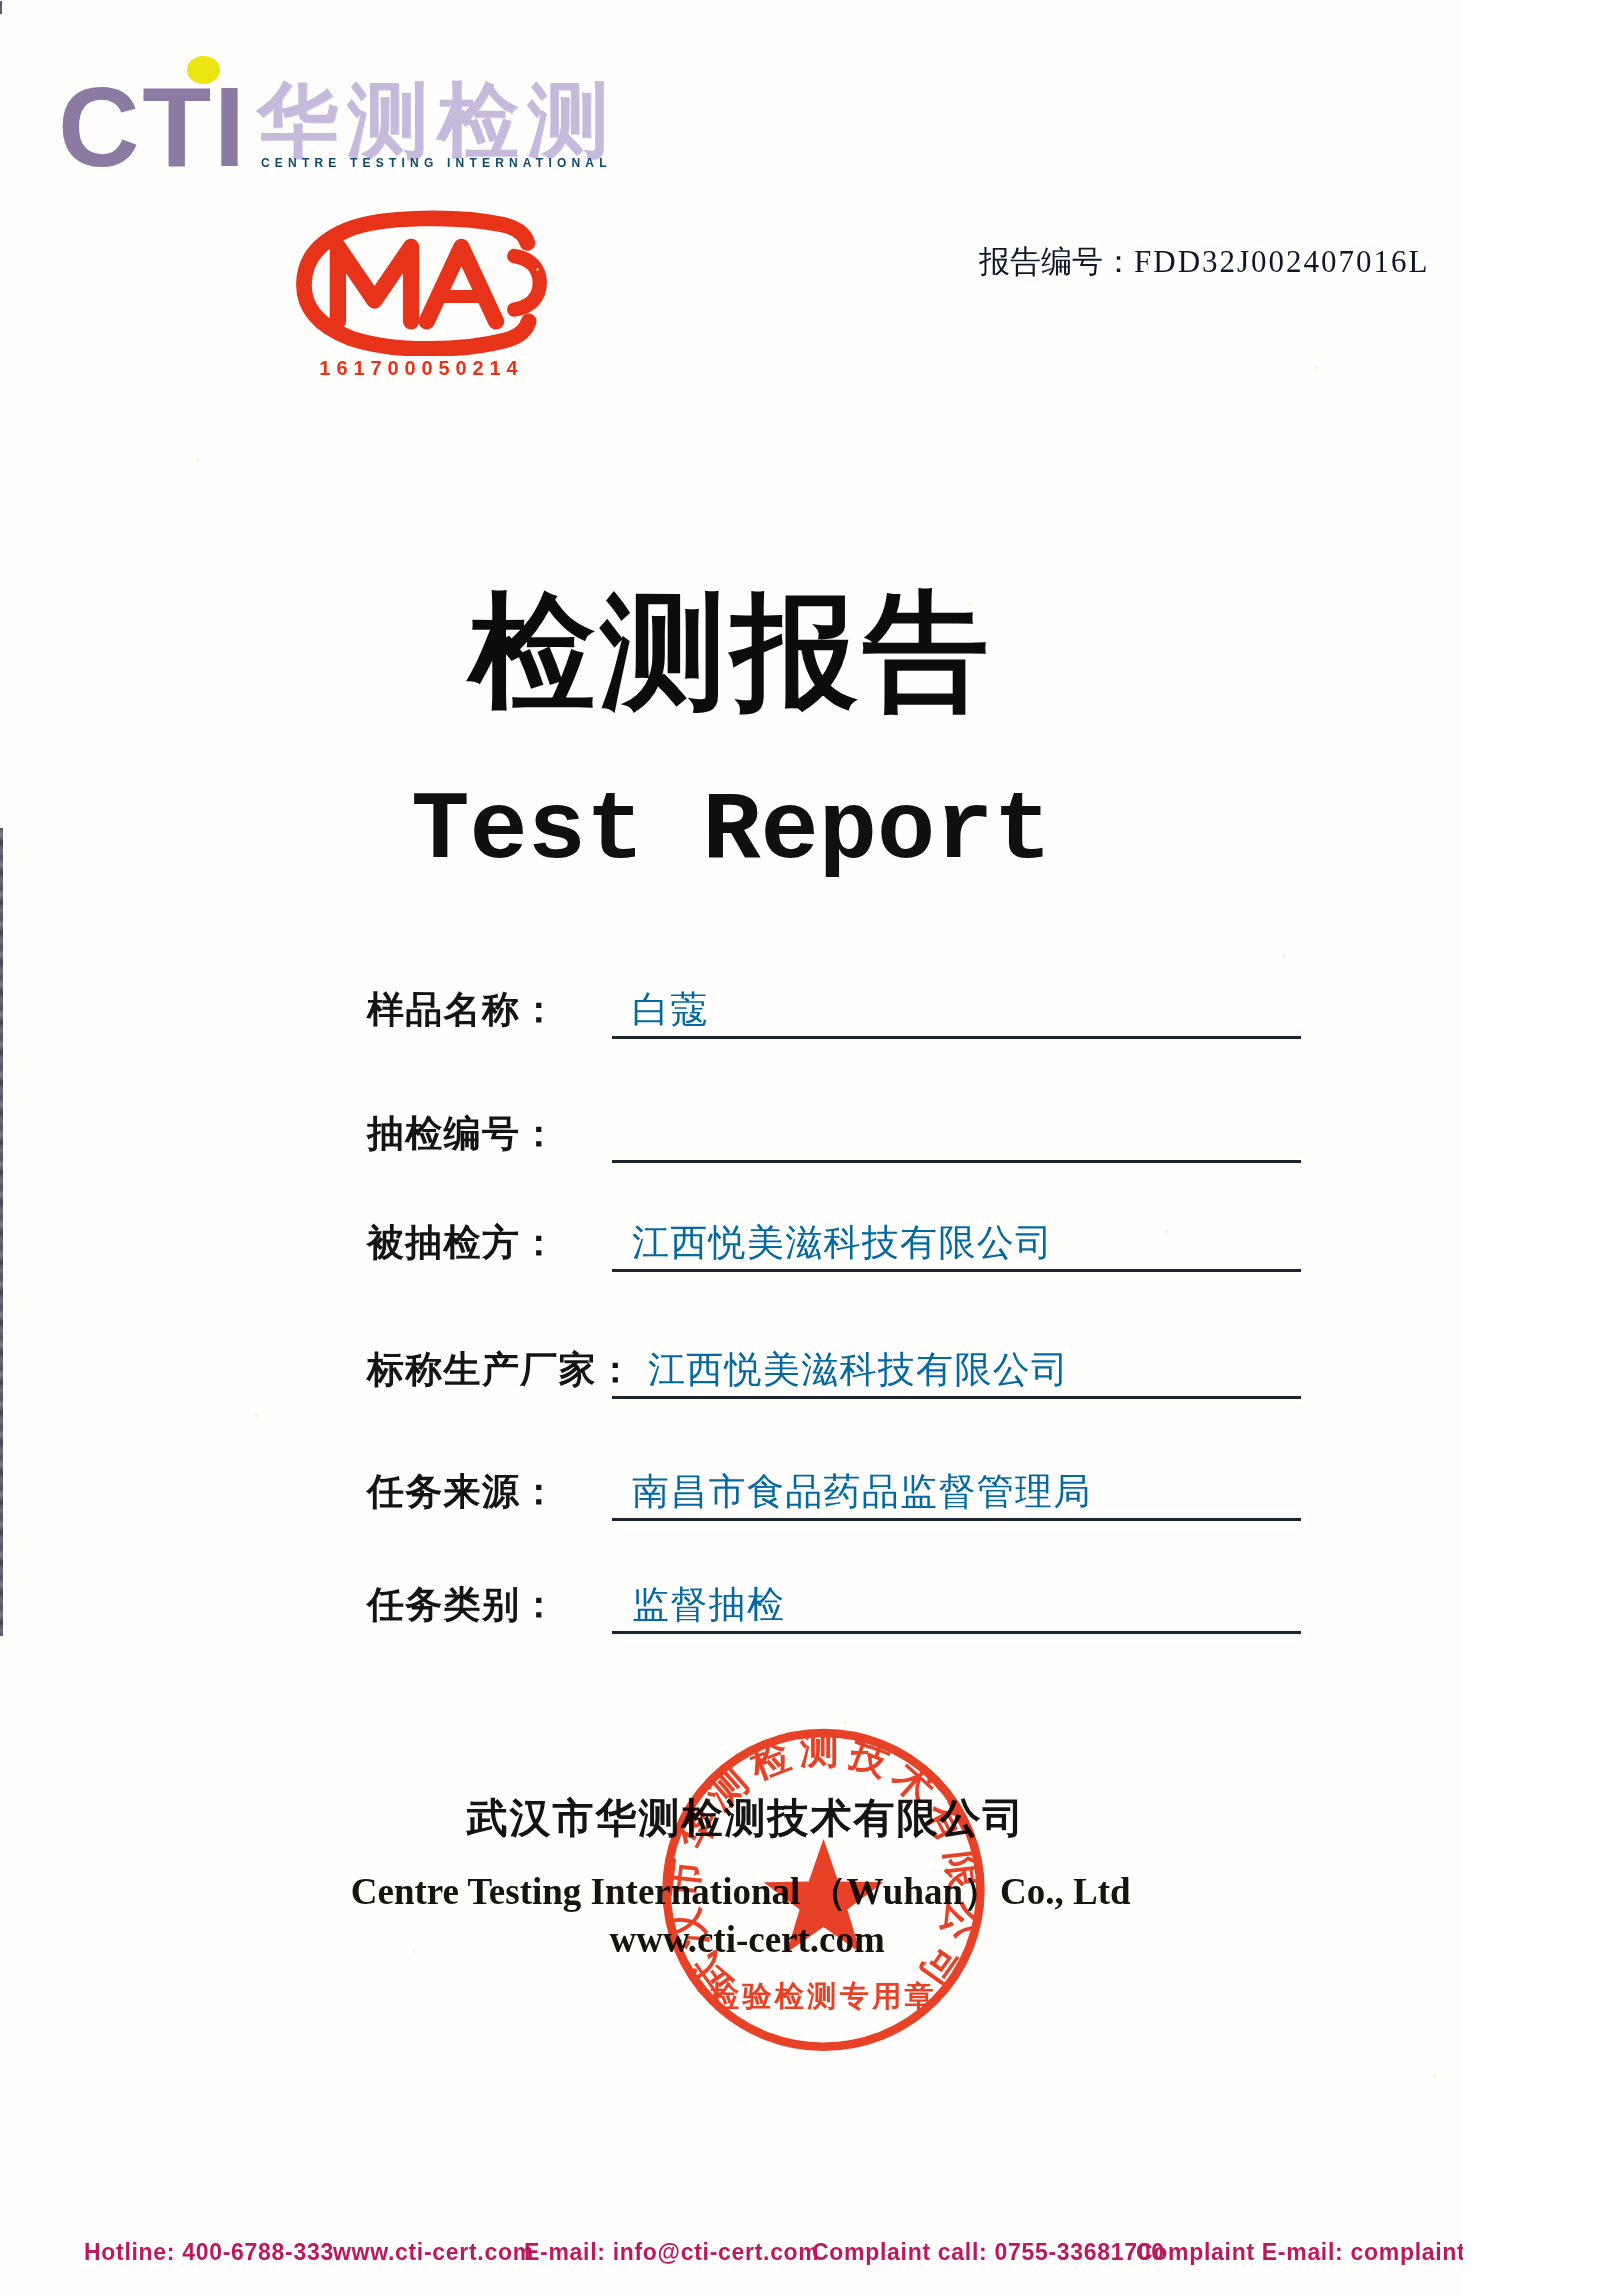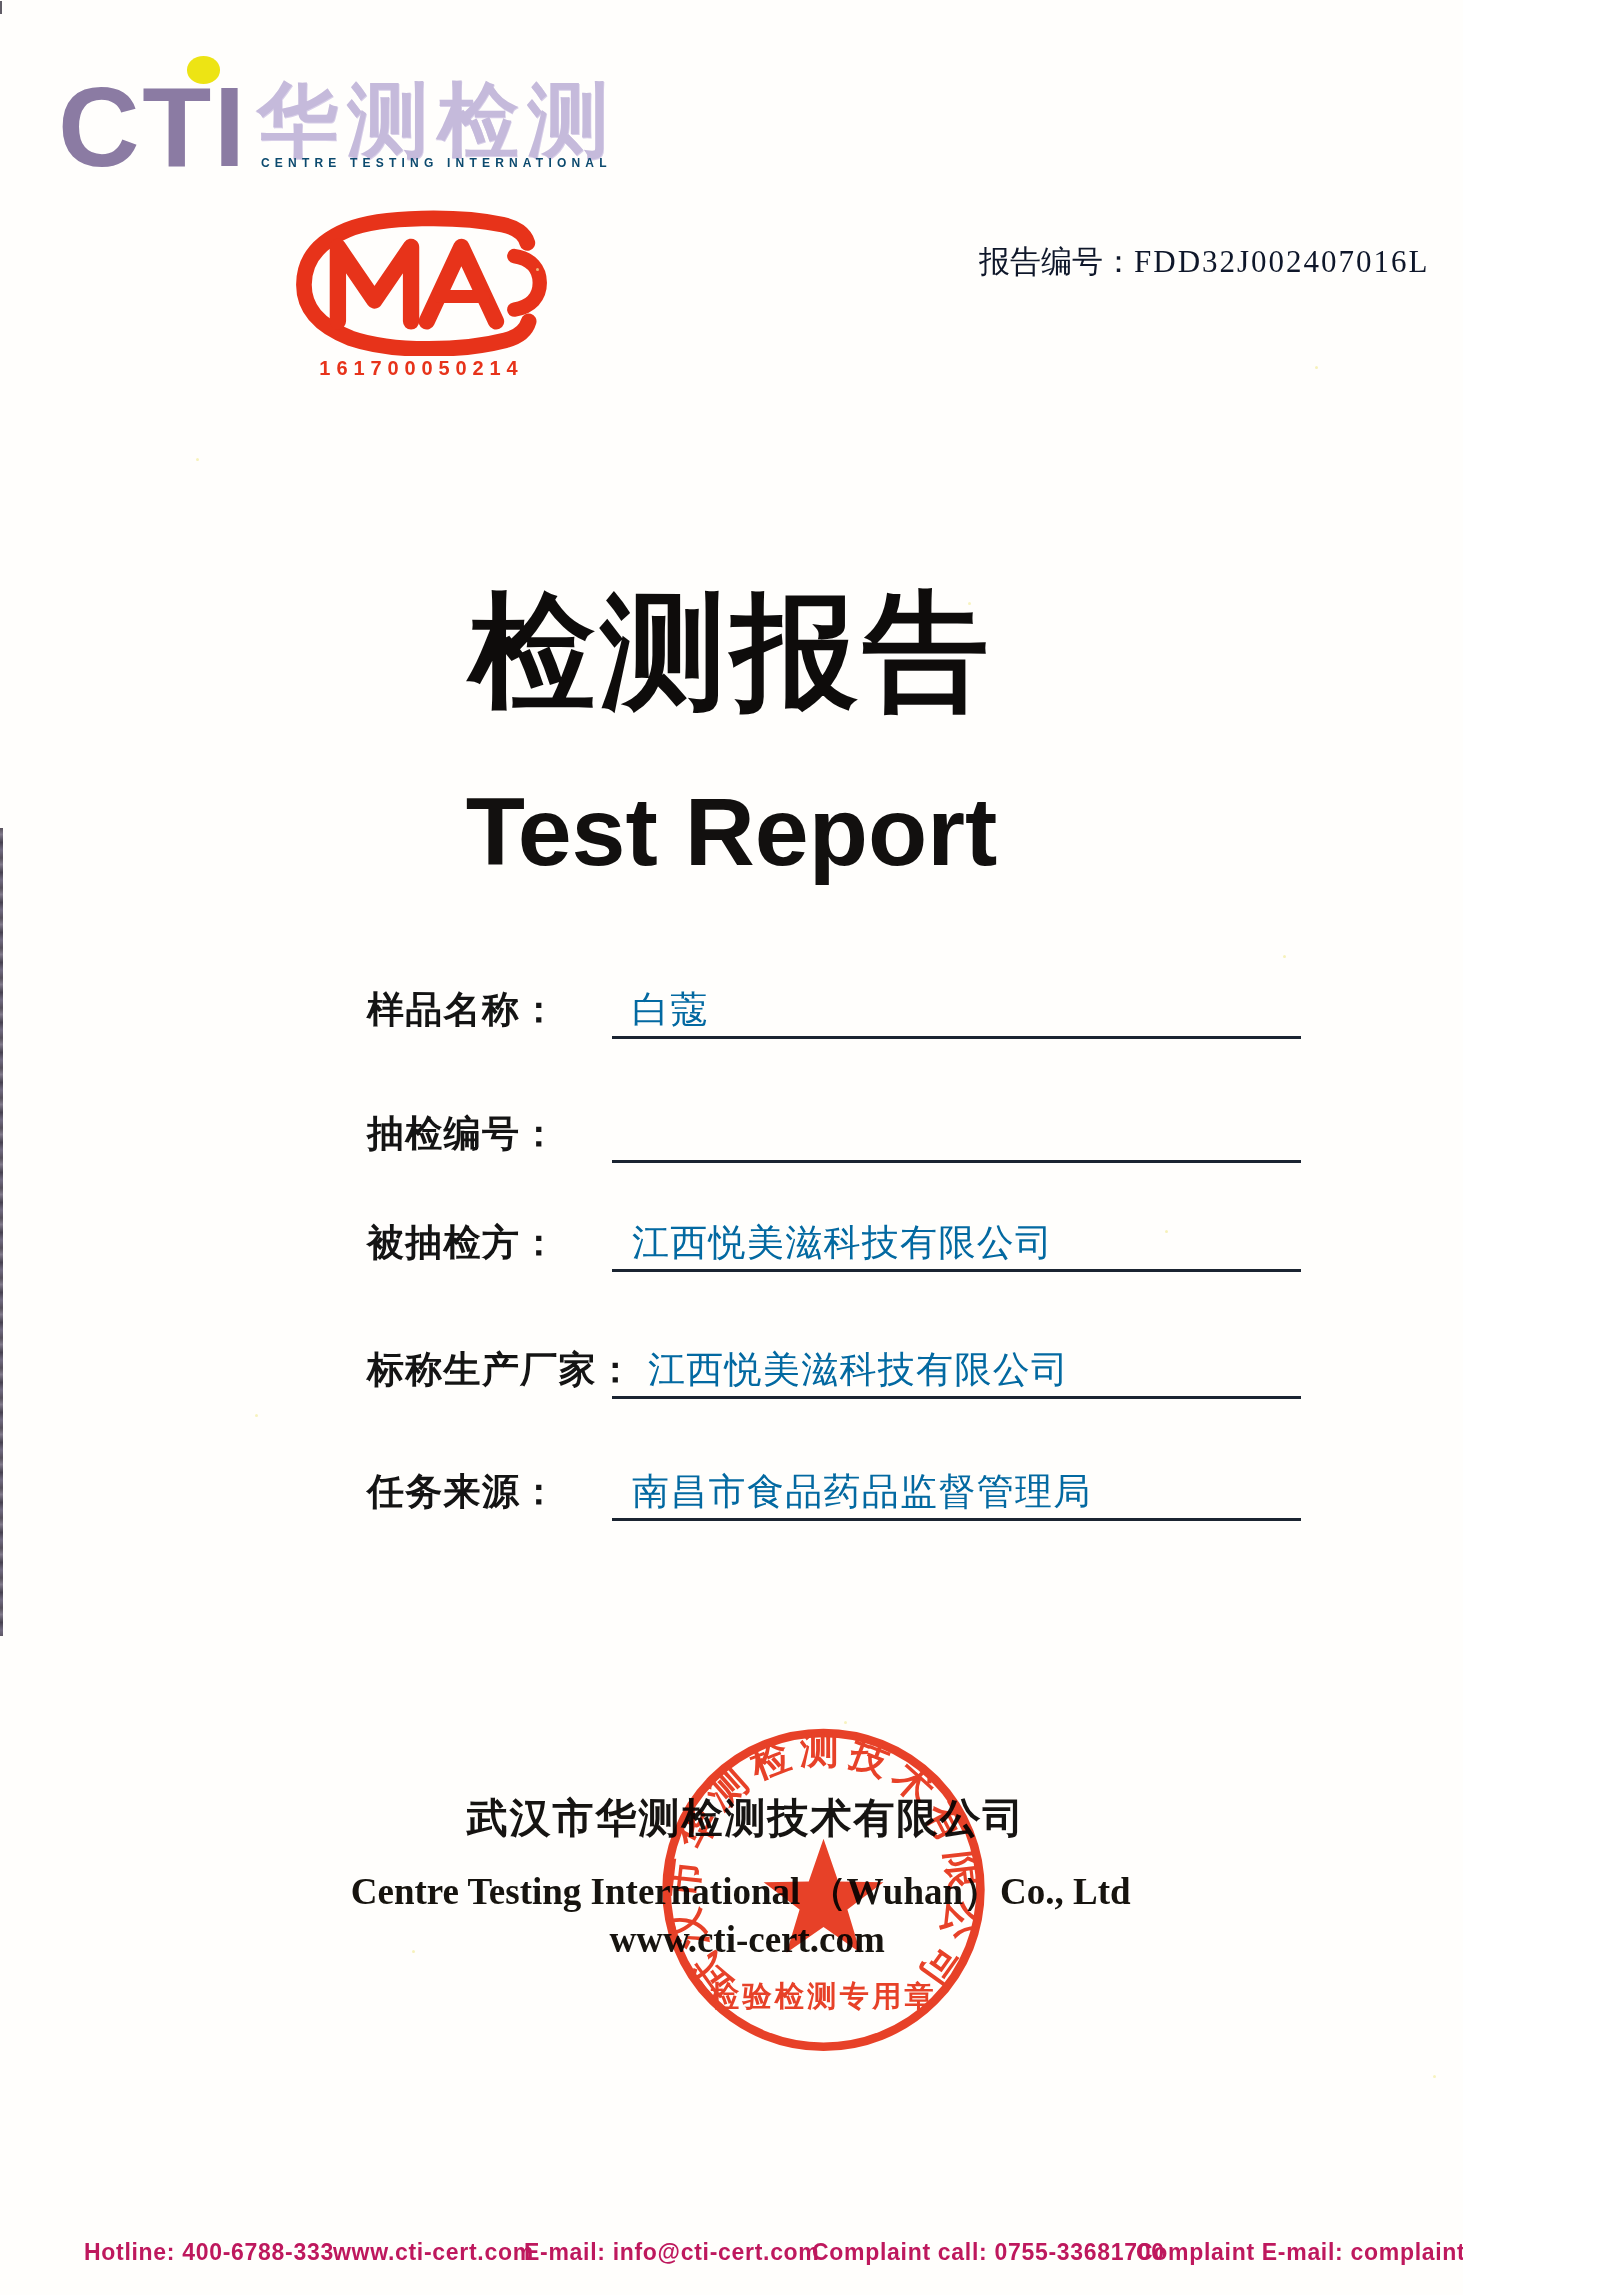--- a/index.html
+++ b/index.html
@@ -22,21 +22,21 @@
 
   
   .report-no{position:absolute;left:979px;top:241px;font-size:31px;color:#0f172a;
     font-family:"Liberation Serif","DejaVu Serif",serif;}
   .report-no .val{letter-spacing:2px;}
 
   
   .title-zh{position:absolute;left:0;right:0;top:584px;text-align:center;font-size:126px;line-height:1.1;
     font-weight:900;letter-spacing:5.2px;color:#0e0c0b;font-family:"Liberation Serif","DejaVu Serif",serif;}
   .title-en{position:absolute;left:0;right:0;top:783px;text-align:center;font-size:97px;line-height:1;
-    font-weight:700;color:#12100f;font-family:Liberation Sans, sans-serif;}
+    font-weight:700;color:#12100f;font-family:Liberation Mono, monospace;}
 
   
   .row{position:absolute;left:367px;width:936px;height:52px;}
   .row .lab{position:absolute;left:0;top:0;height:52px;line-height:52px;font-size:37px;font-weight:800;
     color:#141414;letter-spacing:1.3px;white-space:nowrap;}
   .row .val{position:absolute;left:265px;top:0;height:52px;line-height:52px;font-size:37px;color:#0369a1;
     font-family:"Liberation Serif","DejaVu Serif",serif;white-space:nowrap;letter-spacing:1.3px;}
   .row .ul{position:absolute;left:245px;bottom:-2.6px;width:689px;height:2.6px;background:#1b2431;}
   #row1{top:984px;} #row2{top:1108px;} #row3{top:1217px;}
   #row4{top:1344px;} #row5{top:1466px;} #row6{top:1579px;}
@@ -116,20 +116,25 @@
   <div class="row" id="row4">
     <span class="lab">标称生产厂家：</span>
     <span class="val">江西悦美滋科技有限公司</span>
     <div class="ul"></div>
   </div>
   <div class="row" id="row5">
     <span class="lab">任务来源：</span>
     <span class="val">南昌市食品药品监督管理局</span>
     <div class="ul"></div>
   </div>
+  <div class="row" id="row6">
+    <span class="lab">任务类别：</span>
+    <span class="val">监督抽检</span>
+    <div class="ul"></div>
+  </div>
 
   <div class="co-zh">武汉市华测检测技术有限公司</div>
   <div class="co-en">Centre Testing International （Wuhan）Co., Ltd</div>
   <div class="co-web">www.cti-cert.com</div>
 
   <svg class="stamp" width="331" height="331" viewBox="0 0 500 500">
     <defs>
       <path id="arcPath" d="M 126.6 399 A 192 192 0 1 1 373.4 399" fill="none"></path>
     </defs>
     <circle cx="250" cy="252" r="237" fill="none" stroke="#e63217" stroke-width="13"></circle>

